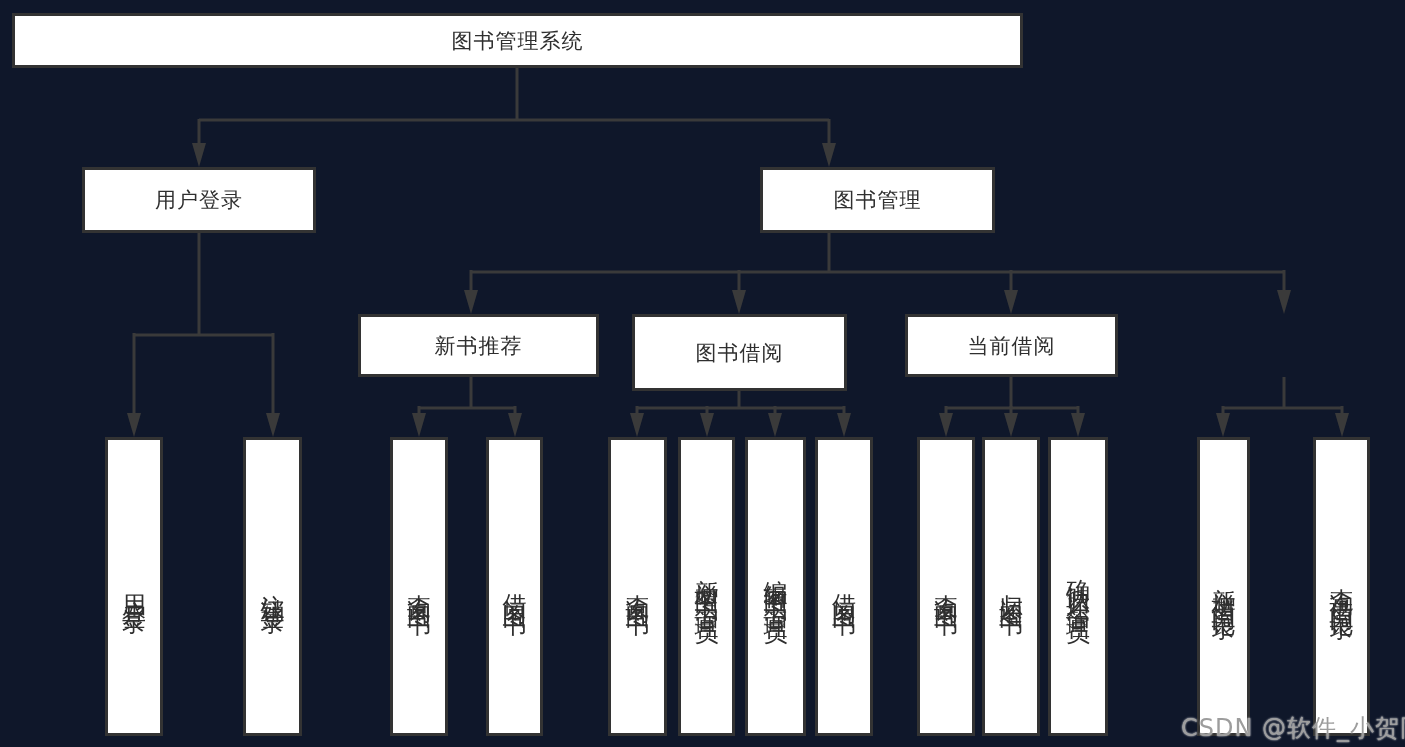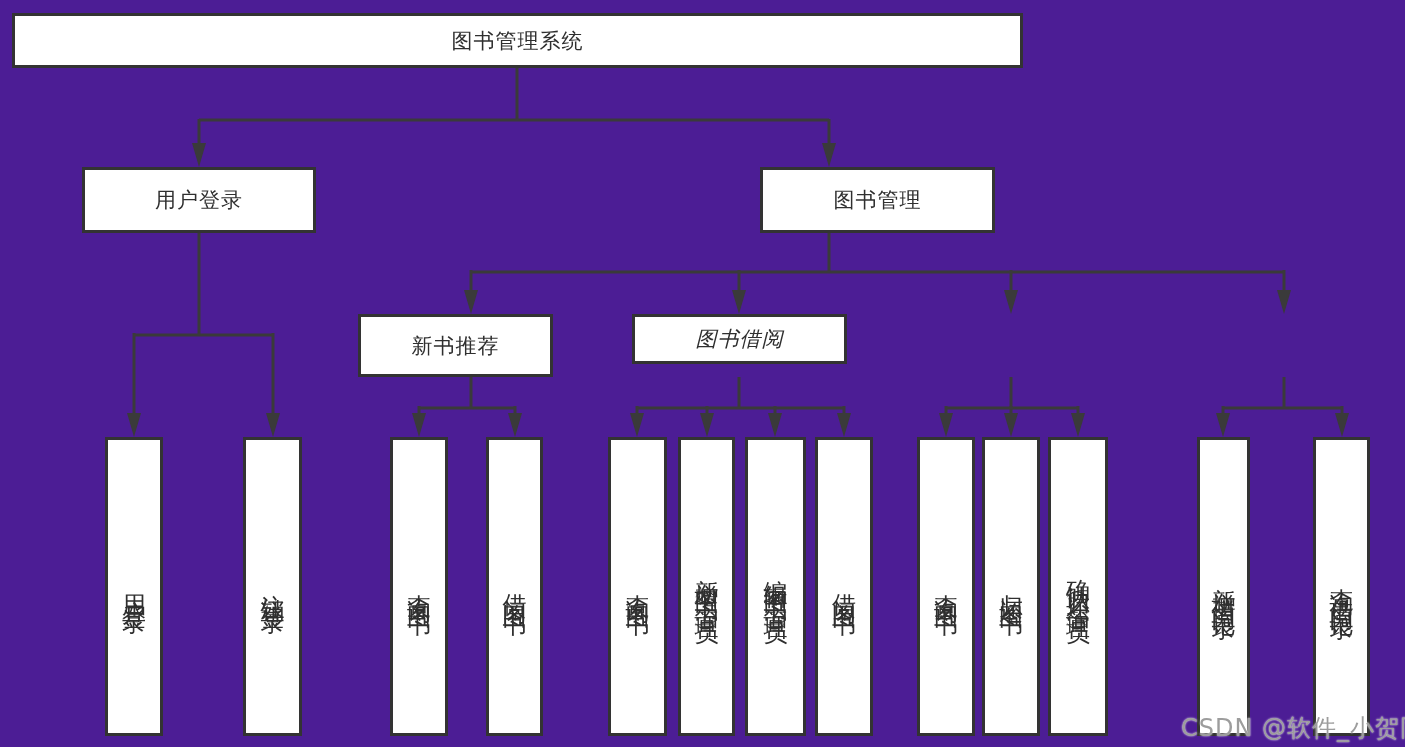--- a/index.html
+++ b/index.html
@@ -1,19 +1,19 @@
 <!DOCTYPE html>
 <html><head>
 <meta charset="utf-8">
 <style>
   html,body { margin:0; padding:0; background:#ffffff; }
   .canvas {
     position:relative;
     width:1405px; height:747px;
-    background:#4c1d95;
+    background:#0f172a;
     font-family:"DejaVu Sans","Liberation Sans",sans-serif;
     overflow:hidden;
   }
   .wires { position:absolute; left:0; top:0; width:1405px; height:747px; }
   .node {
     position:absolute;
     box-sizing:border-box;
     background:#ffffff;
     border:3px solid #333333;
     color:#2f2f2f;
@@ -37,22 +37,22 @@
     font-size:24px;
     color:#9d9d9d;
     letter-spacing:1px;
     white-space:nowrap;
     text-shadow:0 0 2px #ffffff;
   }
   
   .n-root        { left:12px;   top:13px;  width:1011px; height:55px; }
   .n-l2-user     { left:82px;   top:167px; width:234px;  height:66px; }
   .n-l2-book     { left:712px;  top:167px; width:235px;  height:66px;margin-left:48px; }
-  .n-l3-rec      { left:358px;  top:314px; width:195px;  height:63px; }
-  .n-l3-borrow   { left:632px;  top:314px; width:215px;  height:50px;font-style:italic; }
+  .n-l3-rec      { left:358px;  top:314px; width:241px;  height:63px; }
+  .n-l3-borrow   { left:632px;  top:314px; width:215px;  height:77px; }
   .n-l3-current  { left:905px;  top:314px; width:213px;  height:63px; }
   .n-l3-records  { left:1172px; top:314px; width:225px;  height:63px; }
   .n-leaf-1  { left:105px;  top:437px; width:58px; height:299px; }
   .n-leaf-2  { left:243px;  top:437px; width:59px; height:299px; }
   .n-leaf-3  { left:390px;  top:437px; width:58px; height:299px; }
   .n-leaf-4  { left:486px;  top:437px; width:57px; height:299px; }
   .n-leaf-5  { left:608px;  top:437px; width:59px; height:299px; }
   .n-leaf-6  { left:678px;  top:437px; width:57px; height:299px; }
   .n-leaf-7  { left:745px;  top:437px; width:61px; height:299px; }
   .n-leaf-8  { left:815px;  top:437px; width:58px; height:299px; }
@@ -129,20 +129,21 @@
     <polygon points="1335,413 1349,413 1342,437" stroke="none"></polygon>
   </svg>
 
   <div class="node hbox root n-root">图书管理系统</div>
 
   <div class="node hbox n-l2-user">用户登录</div>
   <div class="node hbox n-l2-book">图书管理</div>
 
   <div class="node hbox n-l3-rec">新书推荐</div>
   <div class="node hbox n-l3-borrow">图书借阅</div>
+  <div class="node hbox n-l3-current">当前借阅</div>
 
   <div class="node vbox n-leaf-1">用户登录</div>
   <div class="node vbox n-leaf-2">注销登录</div>
   <div class="node vbox n-leaf-3">查询图书</div>
   <div class="node vbox n-leaf-4">借阅图书</div>
   <div class="node vbox n-leaf-5">查询图书</div>
   <div class="node vbox n-leaf-6">新增图书（管理员）</div>
   <div class="node vbox n-leaf-7">编辑图书（管理员）</div>
   <div class="node vbox n-leaf-8">借阅图书</div>
   <div class="node vbox n-leaf-9">查询图书</div>

